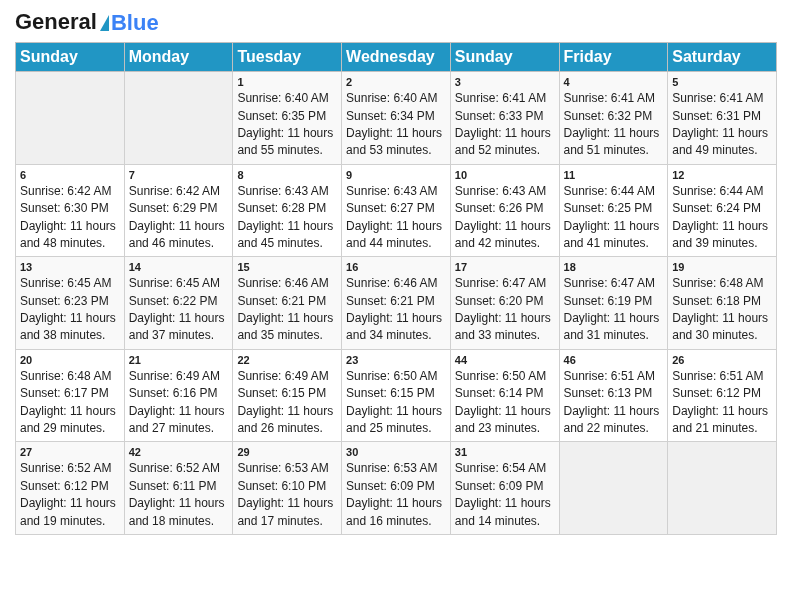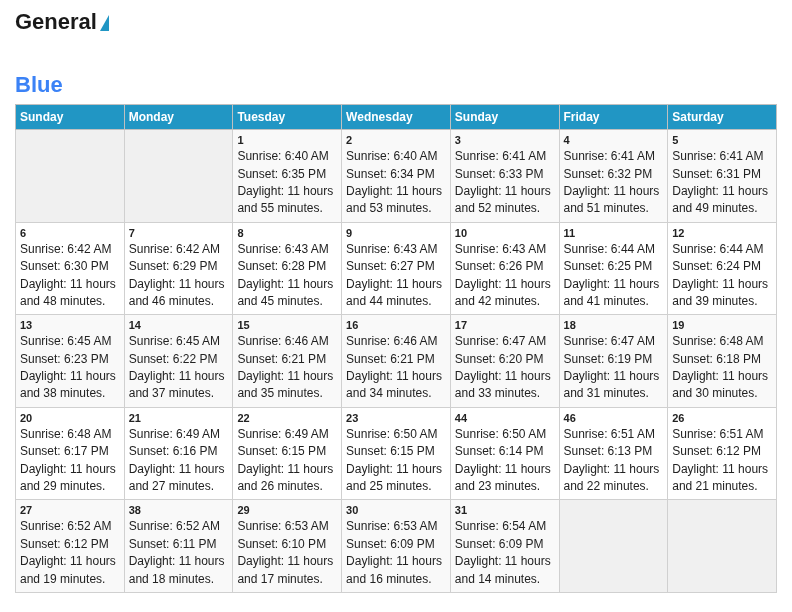--- a/index.html
+++ b/index.html
@@ -17,23 +17,22 @@
       padding: 10px 15px 15px 15px;
     }
     .header {
       display: flex;
       justify-content: space-between;
       align-items: flex-start;
       margin-bottom: 8px;
     }
     .logo {
       display: flex;
-      flex-direction: column;
-      align-items: flex-start;
-      gap: 44px;
+      flex-direction: row;
+      align-items: flex-end;
     }
     .title-block {
       text-align: right;
     }
     .title-block h1 {
       font-size: 36px;
       font-weight: bold;
       color: #1a1a1a;
       line-height: 1.1;
     }
@@ -43,21 +42,21 @@
       color: #1a1a1a;
     }
     table {
       width: 100%;
       border-collapse: collapse;
       table-layout: fixed;
     }
     thead tr th {
       background: #2196c4;
       color: #fff;
-      font-size: 12px;
+      font-size: 16px;
       font-weight: bold;
       padding: 5px 4px;
       text-align: left;
       border: 1px solid #c0c0c0;
     }
     tbody tr td {
       border: 1px solid #d0d0d0;
       vertical-align: top;
       padding: 4px 4px;
       font-size: 10px;
@@ -231,21 +230,21 @@
             <span class="day-num">26</span>
             <div class="day-info">Sunrise: 6:51 AM<br>Sunset: 6:12 PM<br>Daylight: 11 hours and 21 minutes.</div>
           </td>
         </tr>
         <tr>
           <td>
             <span class="day-num">27</span>
             <div class="day-info">Sunrise: 6:52 AM<br>Sunset: 6:12 PM<br>Daylight: 11 hours and 19 minutes.</div>
           </td>
           <td>
-            <span class="day-num">38</span>
+            <span class="day-num">42</span>
             <div class="day-info">Sunrise: 6:52 AM<br>Sunset: 6:11 PM<br>Daylight: 11 hours and 18 minutes.</div>
           </td>
           <td>
             <span class="day-num">29</span>
             <div class="day-info">Sunrise: 6:53 AM<br>Sunset: 6:10 PM<br>Daylight: 11 hours and 17 minutes.</div>
           </td>
           <td>
             <span class="day-num">30</span>
             <div class="day-info">Sunrise: 6:53 AM<br>Sunset: 6:09 PM<br>Daylight: 11 hours and 16 minutes.</div>
           </td>

